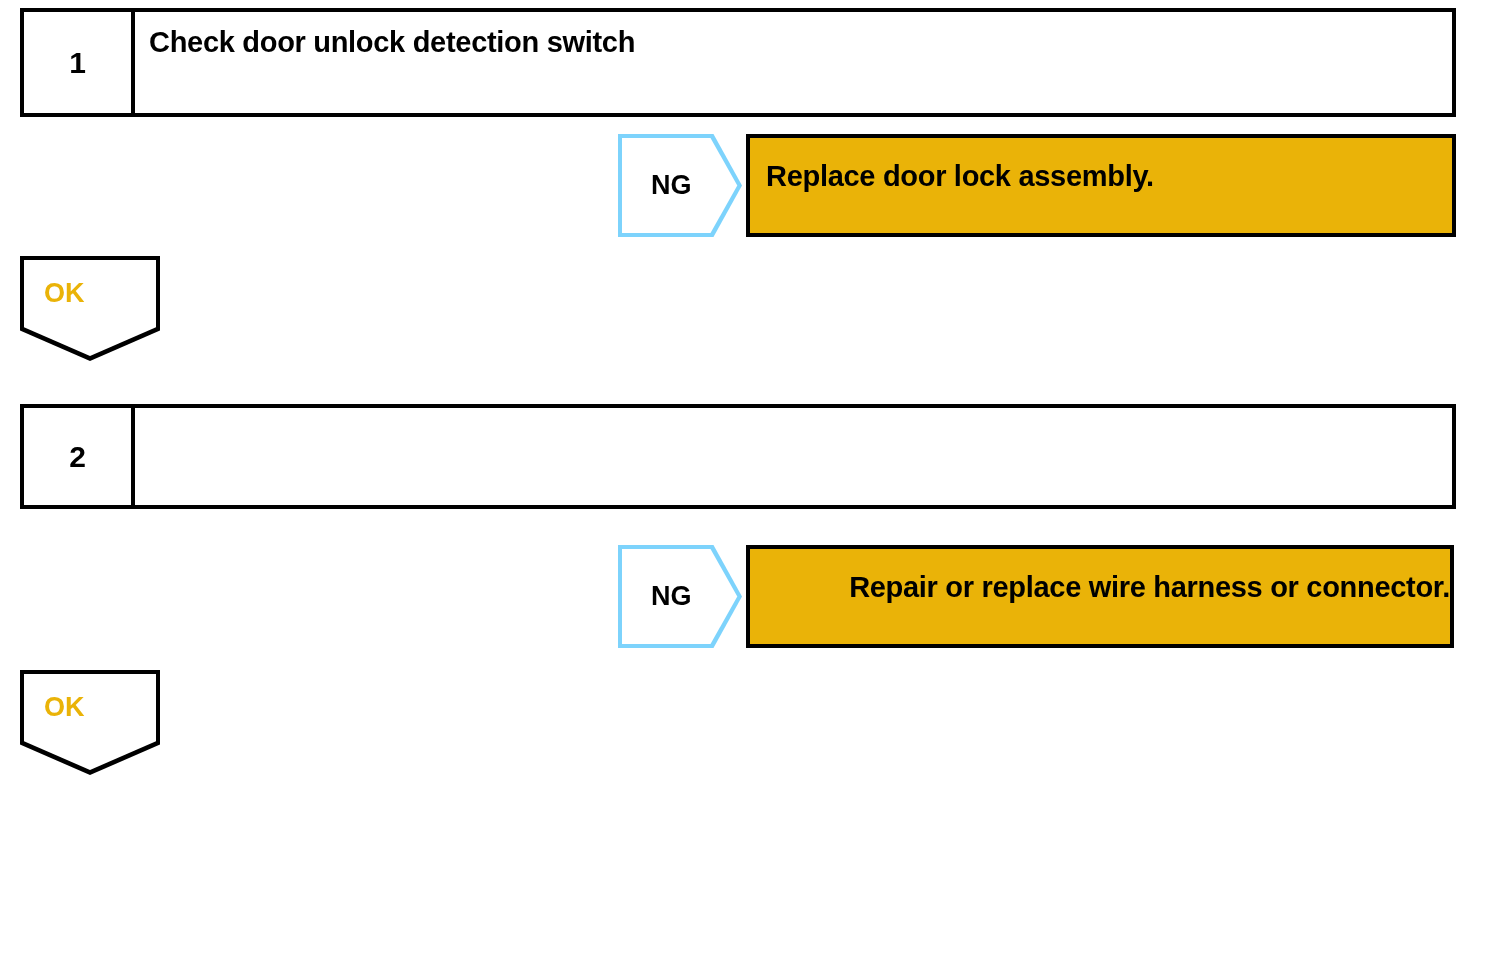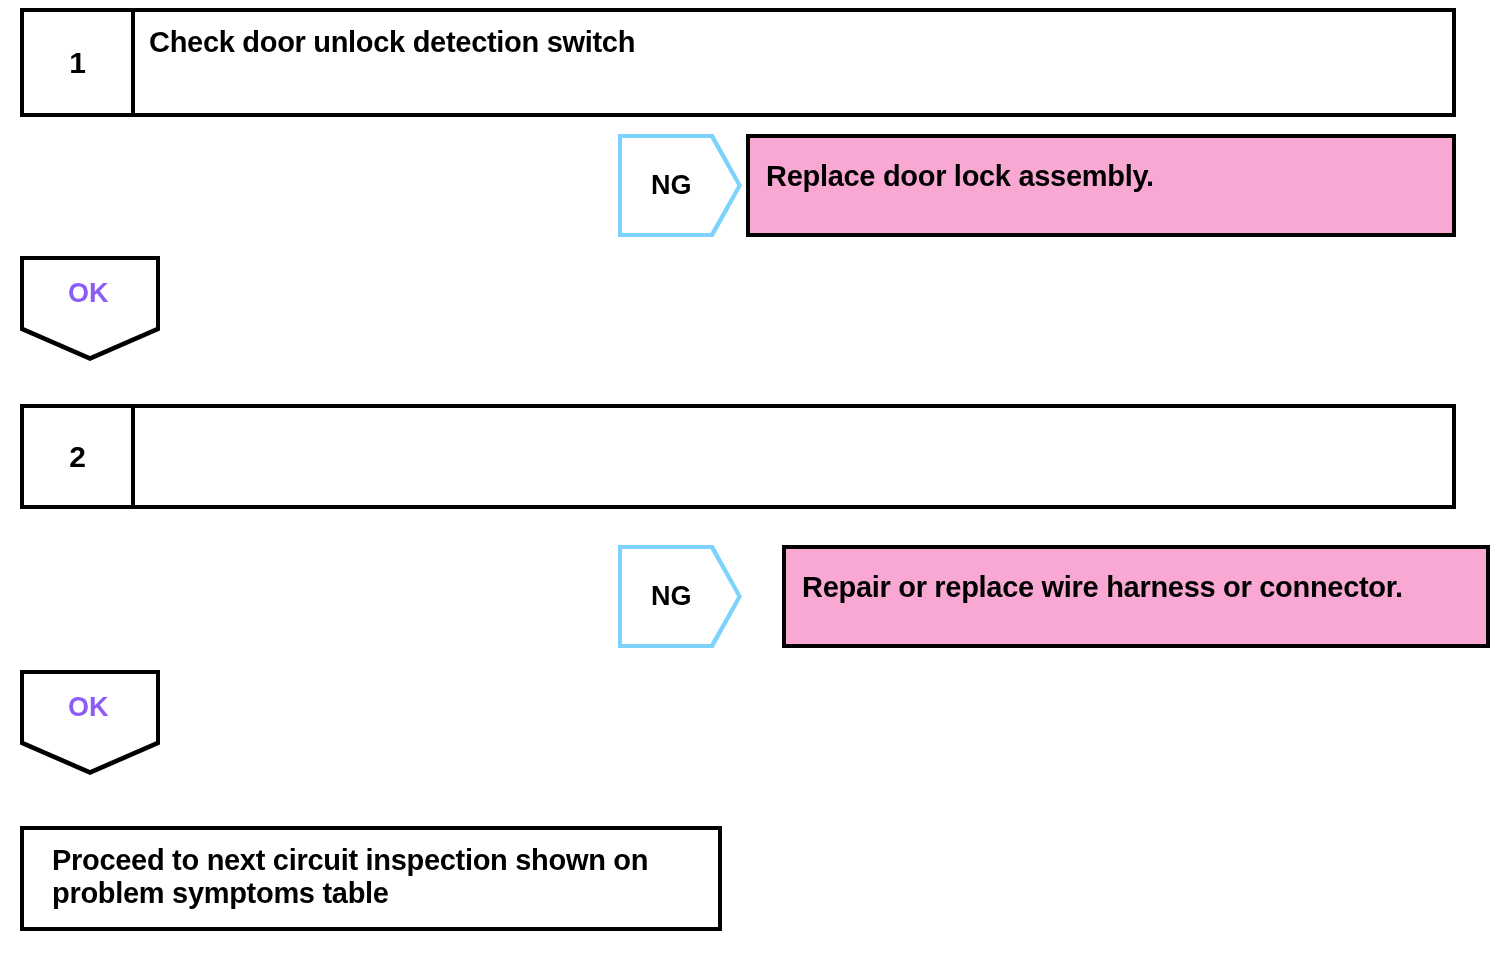--- a/index.html
+++ b/index.html
@@ -87,21 +87,21 @@
     color: #000000;
     letter-spacing: 0px;
     padding-left: 33px;
   }
 
   
   .result-box {
     position: absolute;
     box-sizing: border-box;
     border: 4px solid #000000;
-    background: #f9a8d4;
+    background: #eab308;
     display: flex;
     align-items: flex-start;
     padding: 22px 0 0 16px;
   }
   .result-text {
     font-size: 29px;
     font-weight: bold;
     color: #000000;
     line-height: 1.13;
     letter-spacing: -0.3px;
@@ -120,24 +120,24 @@
     top: 4px;
     right: 4px;
     bottom: 5px;
     background: #ffffff;
     clip-path: polygon(0% 0%, 100% 0%, 100% 70%, 50% 100%, 0% 70%);
   }
   .ok-label {
     position: absolute;
     z-index: 2;
     top: 22px;
-    left: 48px;
+    left: 24px;
     font-size: 27px;
     font-weight: bold;
-    color: #8b5cf6;
+    color: #eab308;
     letter-spacing: 0px;
   }
 
   
   .final-box {
     position: absolute;
     box-sizing: border-box;
     border: 4px solid #000000;
     background: #ffffff;
     display: flex;
@@ -185,27 +185,23 @@
     <div class="step-num-cell">
       <span class="step-num">2</span>
     </div>
   </div>
 
   <div class="ng-tag" style="left:618px; top:545px; width:124px; height:103px;">
     <div class="ng-tag-inner"></div>
     <span class="ng-label">NG</span>
   </div>
 
-  <div class="result-box" style="left:782px; top:545px; width:708px; height:103px;">
+  <div class="result-box" style="left:746px; top:545px; width:708px; height:103px;justify-content:flex-end;">
     <span class="result-text">Repair or replace wire harness or connector.</span>
   </div>
 
   <div class="ok-tag" style="left:20px; top:670px; width:140px; height:105px;">
     <div class="ok-tag-inner"></div>
     <span class="ok-label">OK</span>
   </div>
 
-  <div class="final-box" style="left:20px; top:826px; width:702px; height:105px;">
-    <span class="final-text">Proceed to next circuit inspection shown on
-problem symptoms table</span>
-  </div>
 
 </div>
 
 </body></html>

